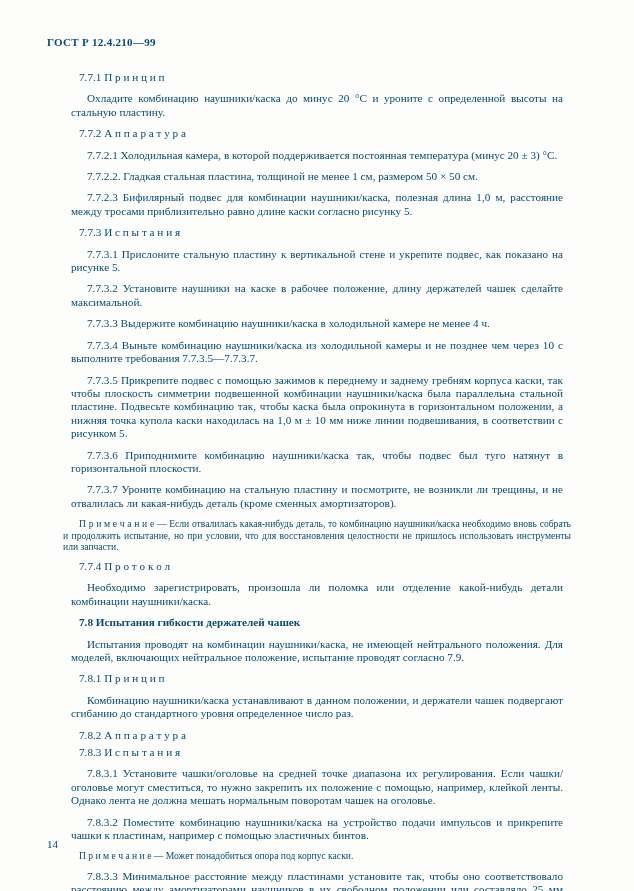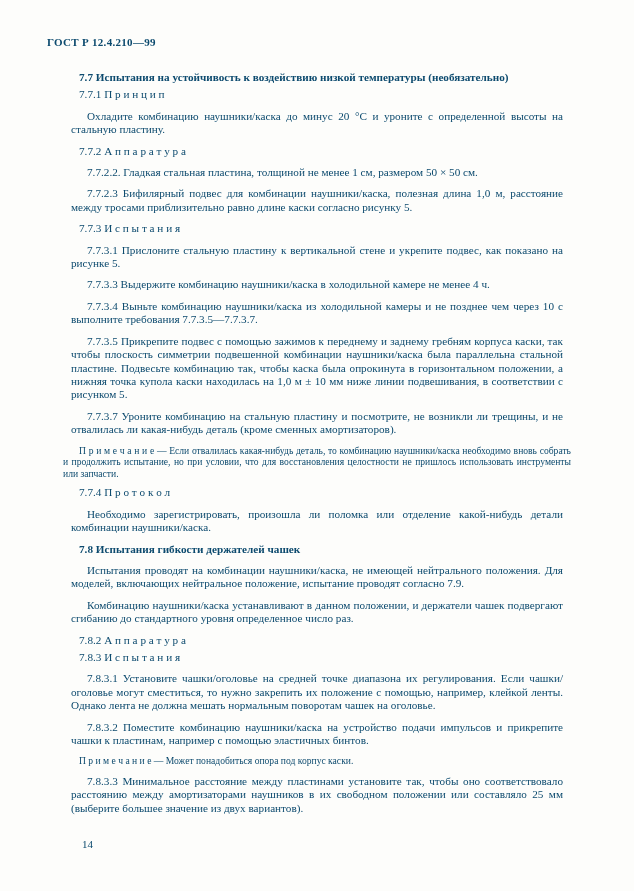--- a/index.html
+++ b/index.html
@@ -32,46 +32,48 @@
     text-align: justify;
   }
   .content p { margin: 8px; text-indent: 16px; }
   .content p.h-bold { font-weight: bold; margin: 4px 0 2px; }
   .content p.sub { margin: 4px 0 3px; }
   .content p.note { font-size: 9.6px; line-height: 11.6px; margin: 7px 0; }
   .page-number {
     position: absolute;
     left: 47px; top: 838px;
     font-size: 11px;
-    margin-left: 35px;
   }
 </style>
 </head>
 <body>
 
 <div class="page">
   <div class="doc-header">ГОСТ Р 12.4.210—99</div>
   <div class="content" id="content">
-      <p class="h-bold">7.7 Испытания на устойчивость к воздействию низкой температуры (необязательно)</p>
       <p class="sub">7.7.1 П р и н ц и п</p>
       <p class="body">Охладите комбинацию наушники/каска до минус 20 °С и уроните с определенной высоты на стальную пластину.</p>
       <p class="sub">7.7.2 А п п а р а т у р а</p>
+      <p class="body">7.7.2.1 Холодильная камера, в которой поддерживается постоянная температура (минус 20 ± 3) °С.</p>
       <p class="body">7.7.2.2. Гладкая стальная пластина, толщиной не менее 1 см, размером 50 × 50 см.</p>
       <p class="body">7.7.2.3 Бифилярный подвес для комбинации наушники/каска, полезная длина 1,0 м, расстояние между тросами приблизительно равно длине каски согласно рисунку 5.</p>
       <p class="sub">7.7.3 И с п ы т а н и я</p>
       <p class="body">7.7.3.1 Прислоните стальную пластину к вертикальной стене и укрепите подвес, как показано на рисунке 5.</p>
+      <p class="body">7.7.3.2 Установите наушники на каске в рабочее положение, длину держателей чашек сделайте максимальной.</p>
       <p class="body">7.7.3.3 Выдержите комбинацию наушники/каска в холодильной камере не менее 4 ч.</p>
       <p class="body">7.7.3.4 Выньте комбинацию наушники/каска из холодильной камеры и не позднее чем через 10 с выполните требования 7.7.3.5—7.7.3.7.</p>
       <p class="body">7.7.3.5 Прикрепите подвес с помощью зажимов к переднему и заднему гребням корпуса каски, так чтобы плоскость симметрии подвешенной комбинации наушники/каска была параллельна стальной пластине. Подвесьте комбинацию так, чтобы каска была опрокинута в горизонтальном положении, а нижняя точка купола каски находилась на 1,0 м ± 10 мм ниже линии подвешивания, в соответствии с рисунком 5.</p>
+      <p class="body">7.7.3.6 Приподнимите комбинацию наушники/каска так, чтобы подвес был туго натянут в горизонтальной плоскости.</p>
       <p class="body">7.7.3.7 Уроните комбинацию на стальную пластину и посмотрите, не возникли ли трещины, и не отвалилась ли какая-нибудь деталь (кроме сменных амортизаторов).</p>
       <p class="note">П р и м е ч а н и е — Если отвалилась какая-нибудь деталь, то комбинацию наушники/каска необходимо вновь собрать и продолжить испытание, но при условии, что для восстановления целостности не пришлось использовать инструменты или запчасти.</p>
       <p class="sub">7.7.4 П р о т о к о л</p>
       <p class="body">Необходимо зарегистрировать, произошла ли поломка или отделение какой-нибудь детали комбинации наушники/каска.</p>
       <p class="h-bold">7.8 Испытания гибкости держателей чашек</p>
       <p class="body">Испытания проводят на комбинации наушники/каска, не имеющей нейтрального положения. Для моделей, включающих нейтральное положение, испытание проводят согласно 7.9.</p>
+      <p class="sub">7.8.1 П р и н ц и п</p>
       <p class="body">Комбинацию наушники/каска устанавливают в данном положении, и держатели чашек подвергают сгибанию до стандартного уровня определенное число раз.</p>
       <p class="sub">7.8.2 А п п а р а т у р а</p>
       <p class="sub">7.8.3 И с п ы т а н и я</p>
       <p class="body">7.8.3.1 Установите чашки/оголовье на средней точке диапазона их регулирования. Если чашки/оголовье могут сместиться, то нужно закрепить их положение с помощью, например, клейкой ленты. Однако лента не должна мешать нормальным поворотам чашек на оголовье.</p>
       <p class="body">7.8.3.2 Поместите комбинацию наушники/каска на устройство подачи импульсов и прикрепите чашки к пластинам, например с помощью эластичных бинтов.</p>
       <p class="note">П р и м е ч а н и е — Может понадобиться опора под корпус каски.</p>
       <p class="body">7.8.3.3 Минимальное расстояние между пластинами установите так, чтобы оно соответствовало расстоянию между амортизаторами наушников в их свободном положении или составляло 25 мм (выберите большее значение из двух вариантов).</p>
     </div>
   <div class="page-number">14</div>
 </div>

